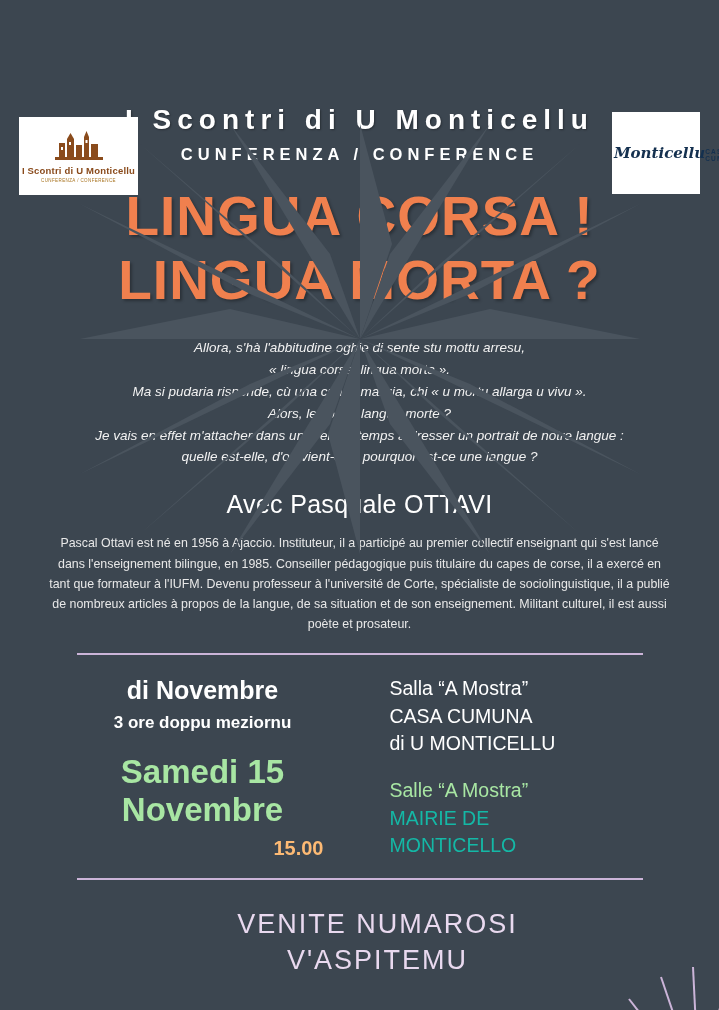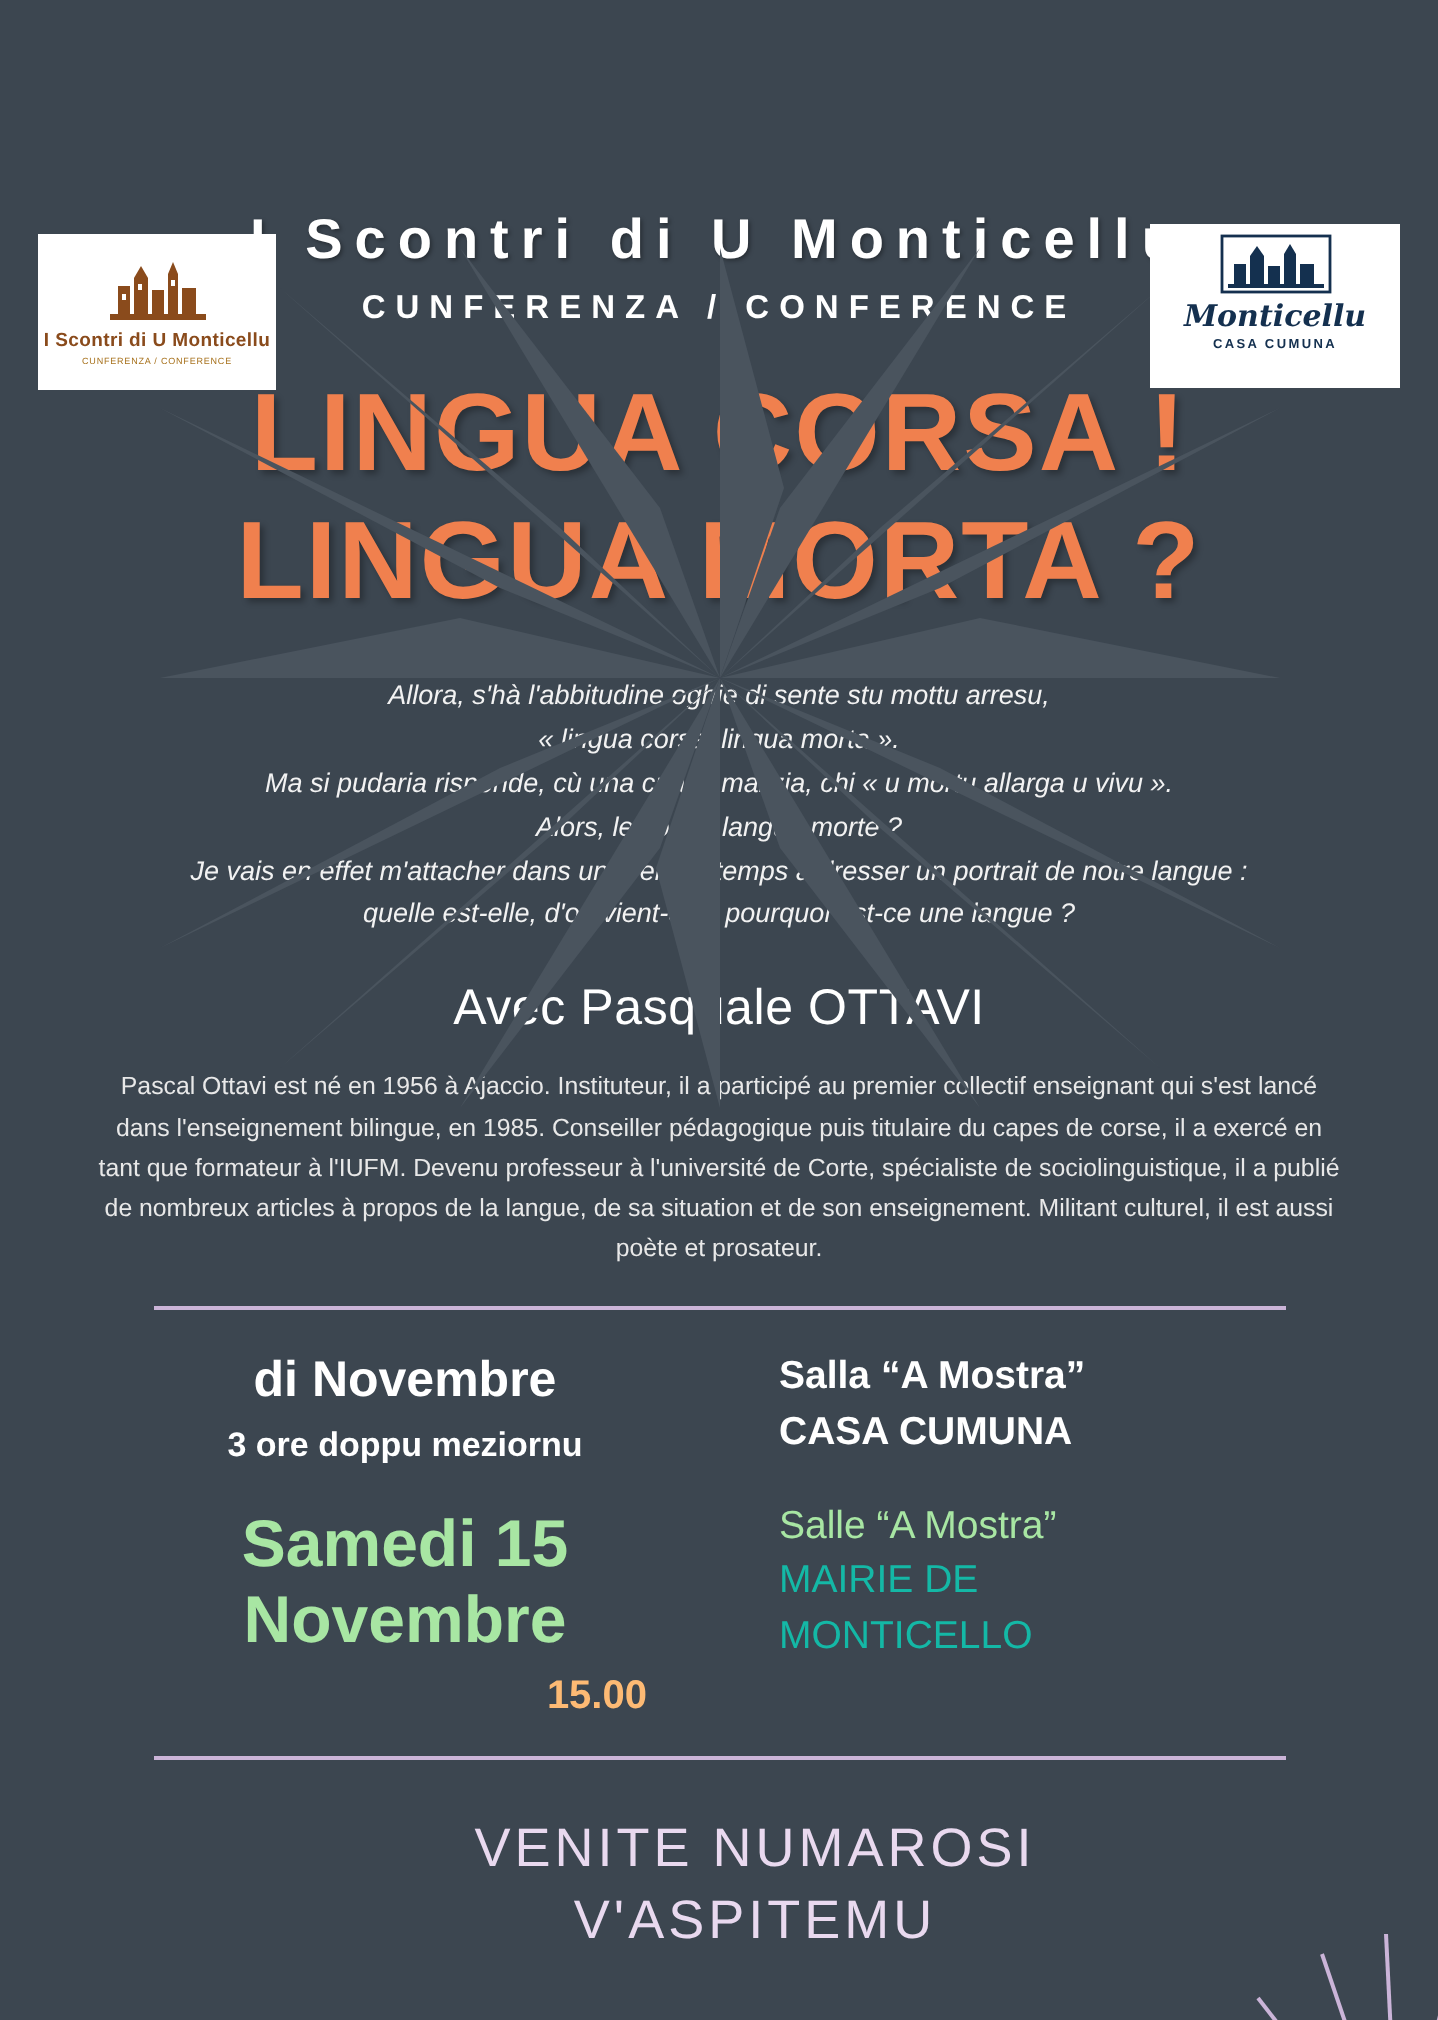--- a/index.html
+++ b/index.html
@@ -59,25 +59,25 @@
     font-size: 4.5px;
     color: #a8731f;
     letter-spacing: .4px;
     margin-top: 2px;
     white-space: nowrap;
   }
   .logo-right {
     position: absolute;
     right: 19px;
     top: 8px;
-    width: 125px;
+    width: 88px;
     height: 82px;
     background: #ffffff;
     display: flex;
-    flex-direction: column;
+    flex-direction: row;
     align-items: center;
     justify-content: flex-start;
     padding: 4px 2px;
   }
   .logo-right .crest { width: 58px; height: 34px; }
   .logo-right .lr-title {
     font-family: "DejaVu Serif", serif;
     font-style: italic;
     font-size: 15px;
     font-weight: bold;
@@ -193,21 +193,21 @@
   .d-time {
     font-size: 20px;
     font-weight: bold;
     color: #fdba74;
     margin-top: 8px;
     text-align: right;
     padding-right: 22px;
   }
   .v-co-1 {
     font-size: 19.5px;
-    font-weight: bold;
+    font-weight: normal;
     color: #ffffff;
     line-height: 1.4;
   }
   .v-fr {
     margin-top: 20px;
     font-size: 19.5px;
     color: #a8e6a3;
     line-height: 1.4;
   }
   .v-fr .l2, .v-fr .l3 { color: #14b8a6; }
@@ -347,20 +347,21 @@
   <div class="details">
     <div class="col-left">
       <div class="d-co-1">di Novembre</div>
       <div class="d-co-2">3 ore doppu meziornu</div>
       <div class="d-fr-1">Samedi 15 Novembre</div>
       <div class="d-time">15.00</div>
     </div>
     <div class="col-right">
       <div class="v-co-1">Salla “A Mostra”</div>
       <div class="v-co-1">CASA CUMUNA</div>
+      <div class="v-co-1">di U MONTICELLU</div>
       <div class="v-fr">
         <div>Salle “A Mostra”</div>
         <div class="l2">MAIRIE DE</div>
         <div class="l3">MONTICELLO</div>
       </div>
     </div>
   </div>
 
   <div class="divider2"></div>
 

